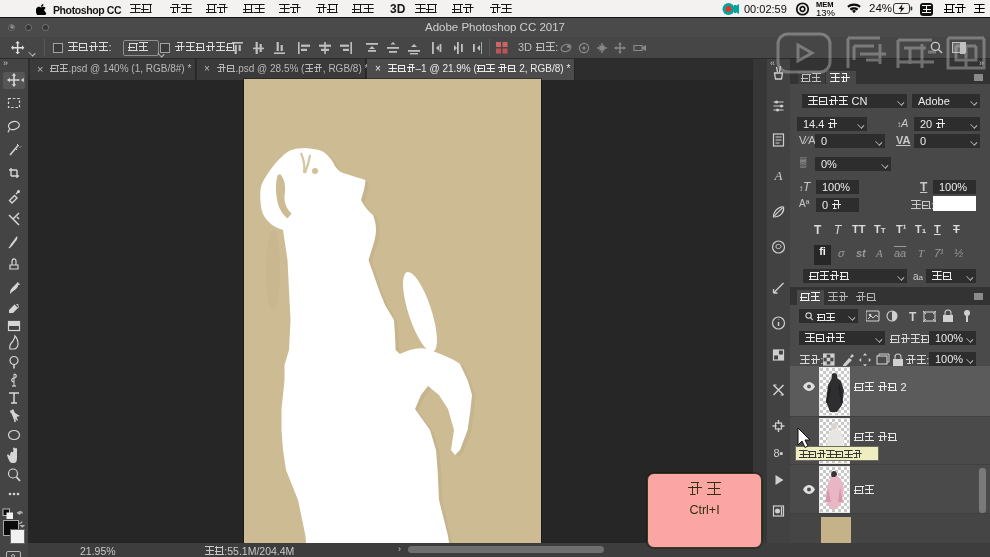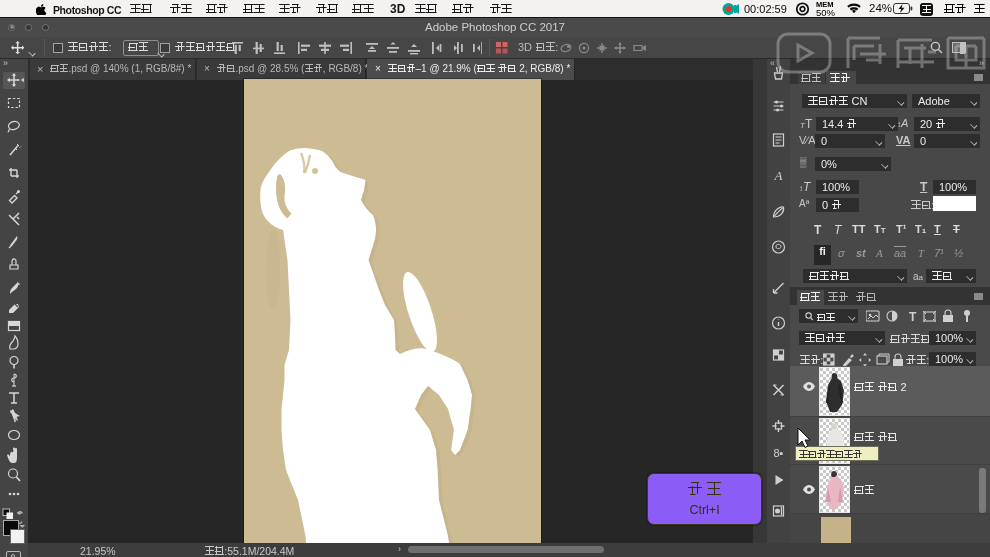--- a/index.html
+++ b/index.html
@@ -65,21 +65,21 @@
       <path d="M13 4.5l4-2.5v10l-4-2.5z" fill="#00a79b"></path>
       <rect x="12" y="3" width="2.2" height="8" fill="#00a79b"></rect>
     </svg>
  <span class="abs" style="left:744px;top:3px;font-size:11px;color:#0b0b0b">00:02:59</span>
  <svg class="abs" style="left:795px;top:2px" width="15" height="14" viewBox="0 0 15 14">
       <circle cx="7.5" cy="7" r="6.6" fill="#111"></circle>
       <path d="M7.5 2.2c2.7 0 4.8 2.1 4.8 4.8s-2.1 4.8-4.8 4.8S2.7 9.7 2.7 7 4.8 2.2 7.5 2.2zm0 1.6C5.7 3.8 4.3 5.2 4.3 7s1.4 3.2 3.2 3.2S10.7 8.8 10.7 7 9.3 3.8 7.5 3.8z" fill="#f2f2f2"></path>
       <circle cx="7.5" cy="7" r="1.5" fill="#f2f2f2"></circle>
     </svg>
  <span class="abs" style="left:816px;top:0px;font-size:7.5px;font-weight:bold;color:#000">MEM</span>
- <span class="abs" style="left:816px;top:7px;font-size:9.5px;color:#000">50%</span>
+ <span class="abs" style="left:816px;top:7px;font-size:9.5px;color:#000">13%</span>
  <svg class="abs" style="left:846px;top:3px" width="16" height="12" viewBox="0 0 16 12">
       <path d="M8 10.8l-2.1-2.6c1.2-1 3-1 4.2 0zM3.7 6.1C6.1 4 9.9 4 12.3 6.1l-1.5 1.9C9.2 6.6 6.8 6.6 5.2 8zM1.2 3.1C5 -0.4 11 -0.4 14.8 3.1l-1.5 1.8C10.2 2.1 5.8 2.1 2.7 4.9z" fill="#0d0d0d" transform="scale(1,0.95)"></path>
     </svg>
  <span class="abs" style="left:869px;top:2px;font-size:11.5px;color:#0b0b0b">24%</span>
  <svg class="abs" style="left:893px;top:3px" width="20" height="11" viewBox="0 0 20 11">
       <rect x="0.5" y="0.5" width="16" height="10" rx="2.5" fill="none" stroke="#333" stroke-width="1"></rect>
       <rect x="17.5" y="3.5" width="1.8" height="4" rx="1" fill="#333"></rect>
       <path d="M9.5 1L5.5 6h2.6l-1 4 4.4-5.2H8.7z" fill="#111"></path>
     </svg>
  <span class="abs" style="left:920px;top:2.5px;width:13px;height:13px;background:#111;border-radius:3px;color:#fff"><span class="zh" style="margin:1.5px;width:10px;height:10px"></span></span>
@@ -328,21 +328,21 @@
    C293,149 299,148 305,148 C312,148.5 318,149.5 322,151
    C327,154 332,159 335.5,167 C338,170 340,172 343,173 C352,176 360,178 365.5,180 C365,184 364.5,187 364,190 L361,200 C364,206 368,211 373,215 C375,220 376,225 376,230 C376,237 373,246 371,252 L368.5,260 L372,270 L379,290 L385,305 L394,320 L395,335 L395.6,350 L400,354
    C410,349 420,346 430,350 C440,354 452,358 460,364 L467.5,380 L470,388 L472,395 L470.6,409 L467.6,430 L460,450 L455,455 L451,450 L454,430 L448,409 L439,395 L428,386
    L421,395 L415,409 L430,430 L436,450 L437.6,470 L439,500 L448,536 L449,543 Z"></path>
   <path fill="#cdbb93" d="M280,174 C285,179 286,187 284.5,196 C284,204 287,209 291.5,213.5 L287.5,218.5 C282,214 279,208 277.5,202 C275.5,193 275.5,182 277.5,175.5 Z"></path>
   <path fill="none" stroke="#d5c6a2" stroke-width="2.2" d="M301,153 C304,160 305,167 304,173 M310,155 C309,162 307,168 305,173"></path>
   <ellipse cx="315" cy="171" rx="3" ry="3" fill="#d2c29c"></ellipse>
   <ellipse cx="420" cy="312" rx="11.5" ry="42" fill="#ffffff" transform="rotate(-18 420 312)"></ellipse>
   </svg>
 
- <div class="abs" style="left:619px;top:393px;width:115px;height:52px;background:#8b5cf6;border:1px solid #3a3a1a;border-radius:7px;box-shadow:0 0 0 1px rgba(0,0,0,.25);z-index:25">
+ <div class="abs" style="left:619px;top:393px;width:115px;height:75px;background:#fca5a5;border:1px solid #3a3a1a;border-radius:7px;box-shadow:0 0 0 1px rgba(0,0,0,.25);z-index:25">
    <div style="text-align:center;margin-top:7px;color:#32320a;font-size:15px"><span class="zh v3" style="width:15px;height:15px"></span> <span class="zh" style="width:15px;height:15px"></span></div>
    <div style="text-align:center;margin-top:5px;color:#32320a;font-size:12.5px">Ctrl+I</div>
  </div>
 </div>
 
 <div class="abs" id="gutter" style="left:753px;top:59px;width:14px;height:498px;background:#373737;"></div>
 <div class="abs" id="strip" style="left:767px;top:59px;width:23px;height:498px;background:#424242;">
  <svg class="abs" style="left:0;top:0" width="23" height="498" viewBox="0 0 23 498" fill="none" stroke="#cfcfcf" stroke-width="1.2">
   <g transform="translate(11.5,14)">
         <path d="M-4 0h8l-1 6h-6zM-2-6l1 5M2-7l-1 6" stroke-width="1.3"></path>
@@ -420,21 +420,21 @@
  <div class="abs" style="left:0;top:25px;width:200px;height:203px;background:#484848">
   <span class="fld" style="left:12px;top:10px;width:105px">
         <i class="zt"><span class="zh"></span><span class="zh v2"></span><span class="zh v3"></span><span class="zh"></span> CN</i>
         <u class="fc"></u>
       </span>
   <span class="fld" style="left:122px;top:10px;width:68px">
         <i class="zt">Adobe</i>
         <u class="fc"></u>
       </span>
   <span class="lab" style="left:10px;top:33px;font-size:12px"><i style="font-size:8px">T</i>T</span>
-  <span class="fld" style="left:26px;top:33px;width:82px">
+  <span class="fld" style="left:7px;top:33px;width:70px">
         <i class="zt">14.4 <span class="zh v3"></span></i>
         <u class="fc"></u>
       </span>
   <span class="lab" style="left:107px;top:33px;font-size:8px">↕<i style="font-size:11px">A</i></span>
   <span class="fld" style="left:124px;top:33px;width:66px">
         <i class="zt">20 <span class="zh v3"></span></i>
         <u class="fc"></u>
       </span>
   <span class="lab" style="left:9px;top:50px">V∕A</span>
   <span class="fld" style="left:25px;top:50px;width:70px">

